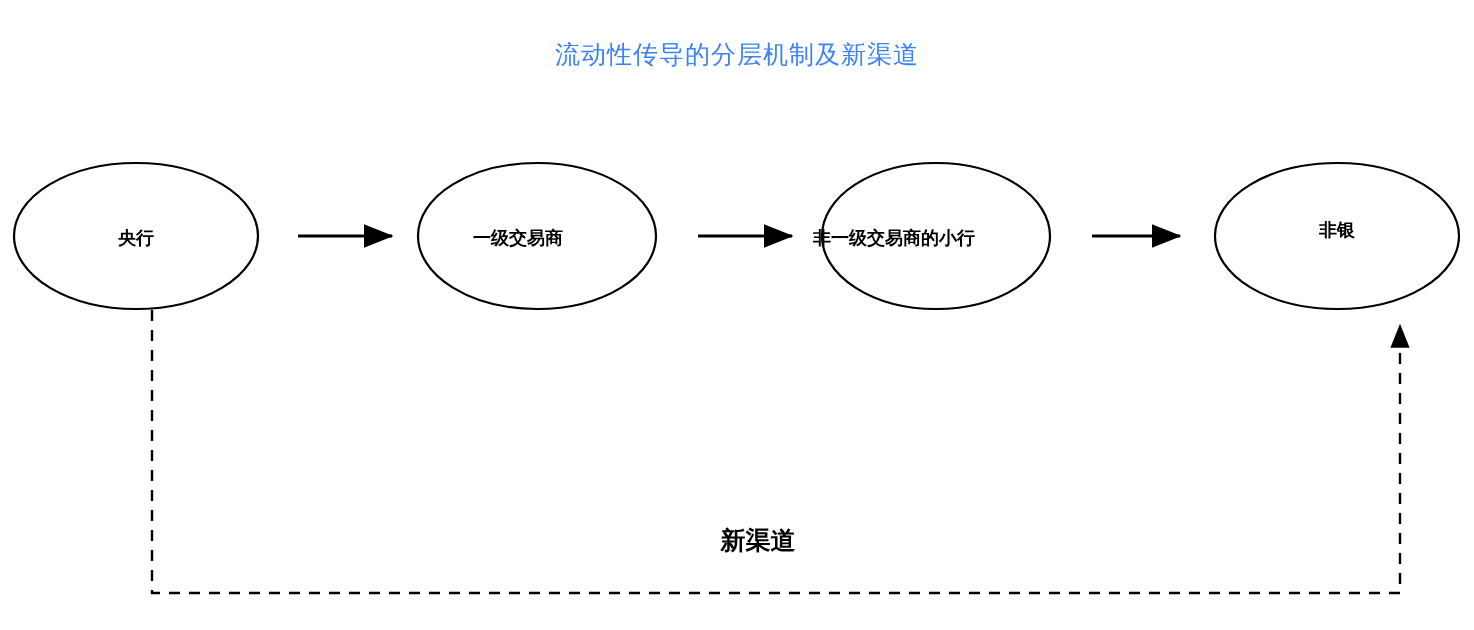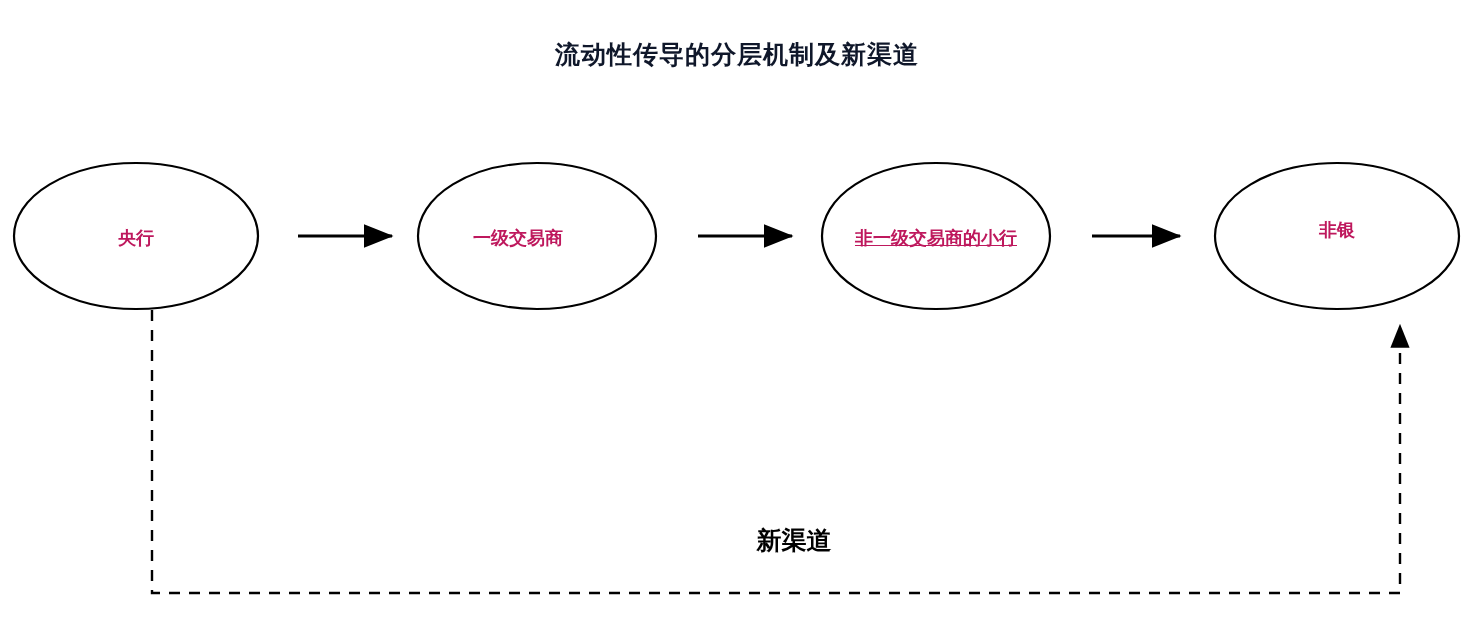--- a/index.html
+++ b/index.html
@@ -18,37 +18,37 @@
     overflow: hidden;
     background: #ffffff;
   }
   #diagram-title {
     position: absolute;
     left: 0;
     top: 38px;
     width: 1474px;
     text-align: center;
     font-size: 25px;
-    font-weight: bold;
+    font-weight: normal;
     letter-spacing: 1px;
-    color: #0f172a;
+    color: #3b82f6;
   }
   svg.layer {
     position: absolute;
     left: 0;
     top: 0;
     width: 1474px;
     height: 630px;
   }
   .node-label {
     position: absolute;
     text-align: left;
     font-size: 18px;
     font-weight: bold;
-    color: #be185d;
+    color: #000000;
     transform: translate(-50%, -50%);
     white-space: nowrap;
     pointer-events: none;
   }
   .edge-label {
     position: absolute;
     text-align: center;
     font-size: 25px;
     font-weight: bold;
     color: #000000;
@@ -80,18 +80,18 @@
 
     <line x1="298" y1="236" x2="392" y2="236" stroke="#000000" stroke-width="3" marker-end="url(#arrowhead)"></line>
     <line x1="698" y1="236" x2="792" y2="236" stroke="#000000" stroke-width="3" marker-end="url(#arrowhead)"></line>
     <line x1="1092" y1="236" x2="1180" y2="236" stroke="#000000" stroke-width="3" marker-end="url(#arrowhead)"></line>
 
     <path d="M152,310 L152,593 L1400,593 L1400,325" fill="none" stroke="#000000" stroke-width="2.4" stroke-dasharray="11,9" marker-end="url(#arrowhead-up)"></path>
   </svg>
 
   <div class="node-label" style="left:136px; top:238px;">央行</div>
   <div class="node-label" style="left:518px; top:238px;">一级交易商</div>
-  <div class="node-label" style="left:936px; top:238px;text-decoration:underline;">非一级交易商的小行</div>
+  <div class="node-label" style="left:894px; top:238px;">非一级交易商的小行</div>
   <div class="node-label" style="left:1337px; top:230px;">非银</div>
 
-  <div class="edge-label" style="left:794px; top:540px;">新渠道</div>
+  <div class="edge-label" style="left:758px; top:540px;">新渠道</div>
 
 </div>
 
 </body></html>

